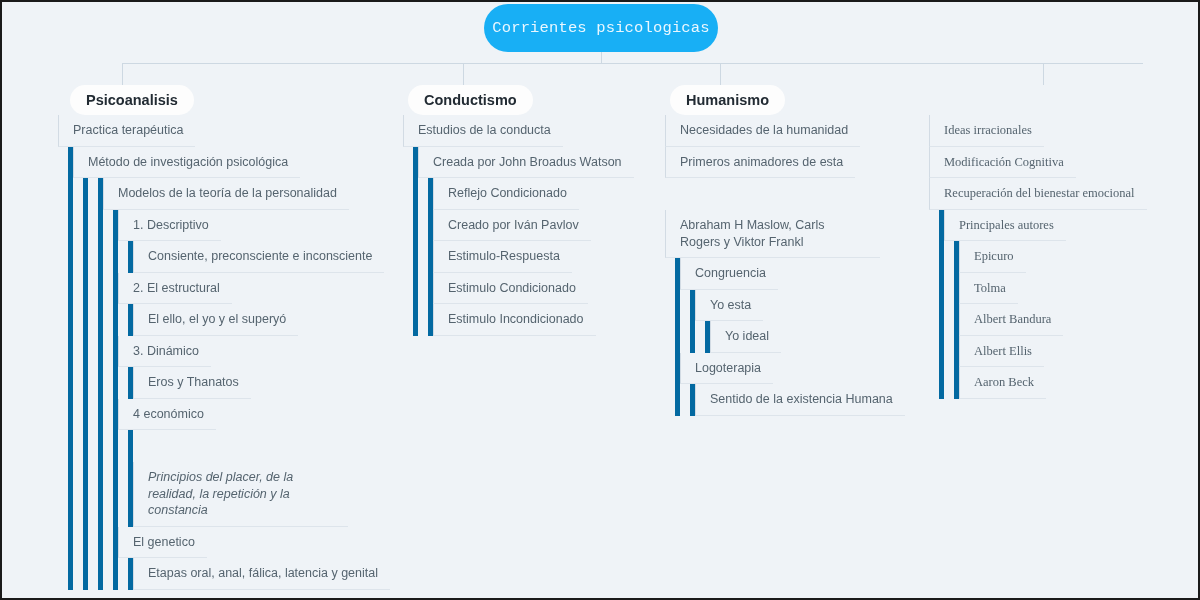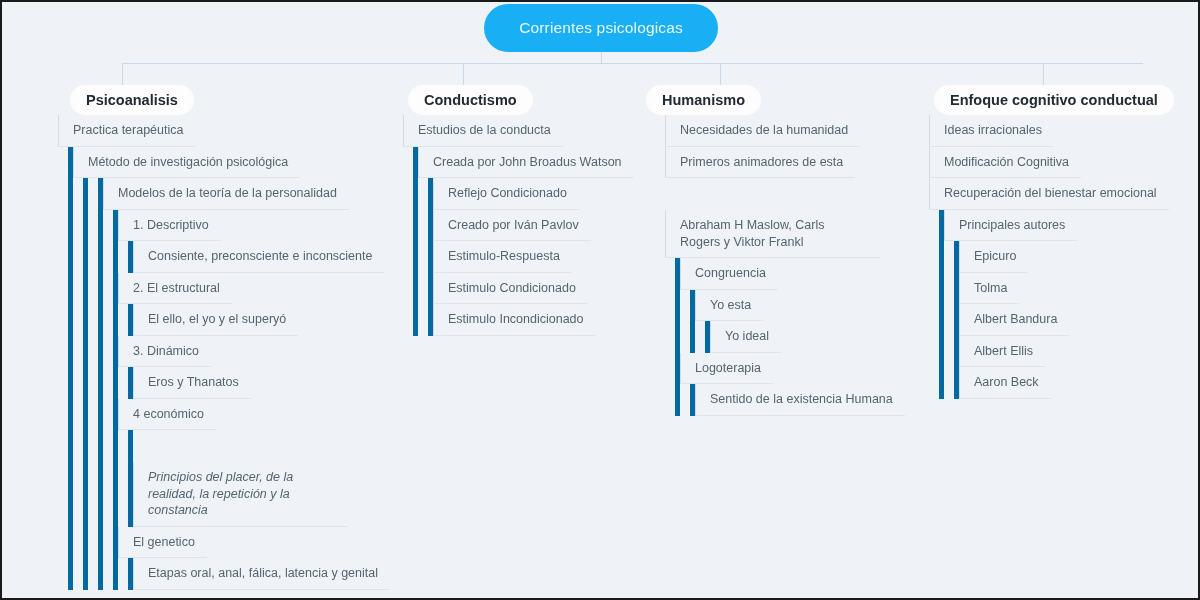--- a/index.html
+++ b/index.html
@@ -31,20 +31,21 @@
     width: 234px;
     height: 48px;
     border-radius: 24px;
     background: #18aff5;
     color: #e9f7ff;
     font-size: 15.5px;
     display: flex;
     align-items: center;
     justify-content: center;
     letter-spacing: .15px;
+    font-family: Liberation Mono, monospace;
   }
 
   
   .conn {
     position: absolute;
     background: #cdd8e2;
   }
   .conn.v { width: 1px; }
   .conn.h { height: 1px; }
 
@@ -115,25 +116,22 @@
   <div class="conn v" style="left:461px; top:61px; height:22px;"></div>
   <div class="conn v" style="left:718px; top:61px; height:22px;"></div>
   <div class="conn v" style="left:1041px; top:61px; height:22px;"></div>
 
   <div class="branch-pill" style="left:68px; top:83px;">
     <span>Psicoanalisis</span>
   </div>
   <div class="branch-pill" style="left:406px; top:83px;">
     <span>Conductismo</span>
   </div>
-  <div class="branch-pill" style="left:644px; top:83px;">
+  <div class="branch-pill" style="left:668px; top:83px;">
     <span>Humanismo</span>
-  </div>
-  <div class="branch-pill" style="left:932px; top:83px;">
-    <span>Enfoque cognitivo conductual</span>
   </div>
 
   <div class="branch" id="tree-psicoanalisis" style="left:56px;">
       <ul class="tree">
         <li><div class="node-label">Practica terapéutica</div><ul class="tree">
             <li><div class="node-label">Método de investigación psicológica</div><ul class="tree">
                 <li><ul class="tree">
                     <li><div class="node-label">Modelos de la teoría de la personalidad</div><ul class="tree">
                         <li><div class="node-label">1. Descriptivo</div><ul class="tree">
                             <li><div class="node-label">Consiente, preconsciente e inconsciente</div></li>
@@ -178,21 +176,21 @@
                 <li><div class="node-label">Yo esta</div><ul class="tree">
                     <li><div class="node-label">Yo ideal</div></li>
                   </ul></li>
               </ul></li>
             <li><div class="node-label">Logoterapia</div><ul class="tree">
                 <li><div class="node-label">Sentido de la existencia Humana</div></li>
               </ul></li>
           </ul></li>
       </ul>
     </div>
-  <div class="branch" id="tree-cognitivo" style="left:927px;">
+  <div class="branch" id="tree-cognitivo" style="left:927px;font-family:Liberation Serif, serif;">
       <ul class="tree">
         <li><div class="node-label">Ideas irracionales</div></li>
         <li><div class="node-label">Modificación Cognitiva</div></li>
         <li><div class="node-label">Recuperación del bienestar emocional</div><ul class="tree">
             <li><div class="node-label">Principales autores</div><ul class="tree">
                 <li><div class="node-label">Epicuro</div></li>
                 <li><div class="node-label">Tolma</div></li>
                 <li><div class="node-label">Albert Bandura</div></li>
                 <li><div class="node-label">Albert Ellis</div></li>
                 <li><div class="node-label">Aaron Beck</div></li>

